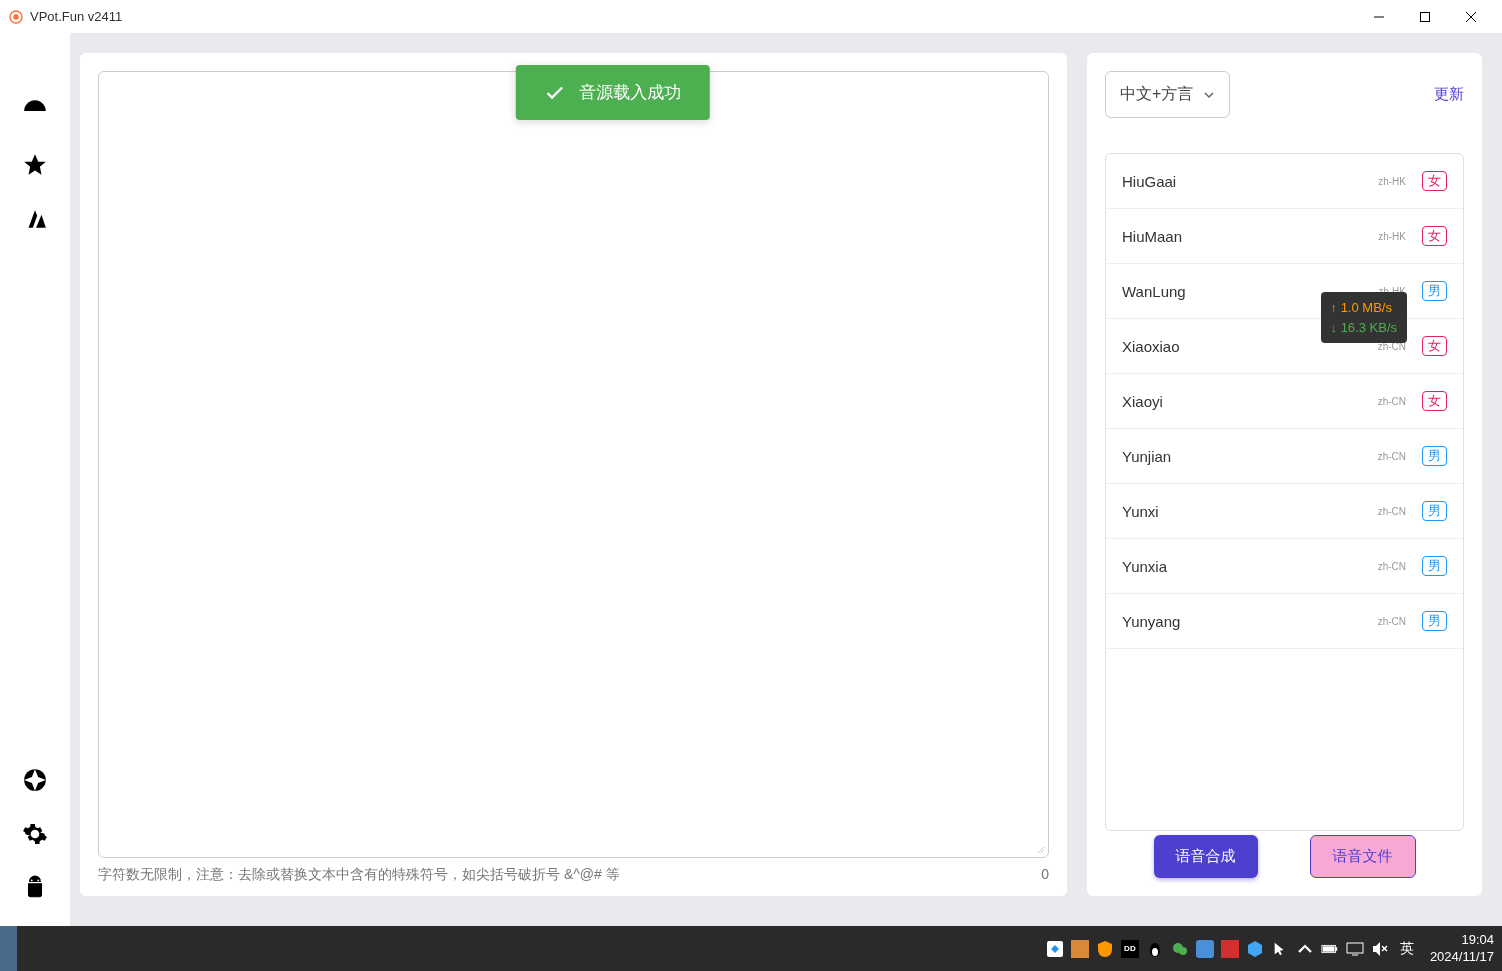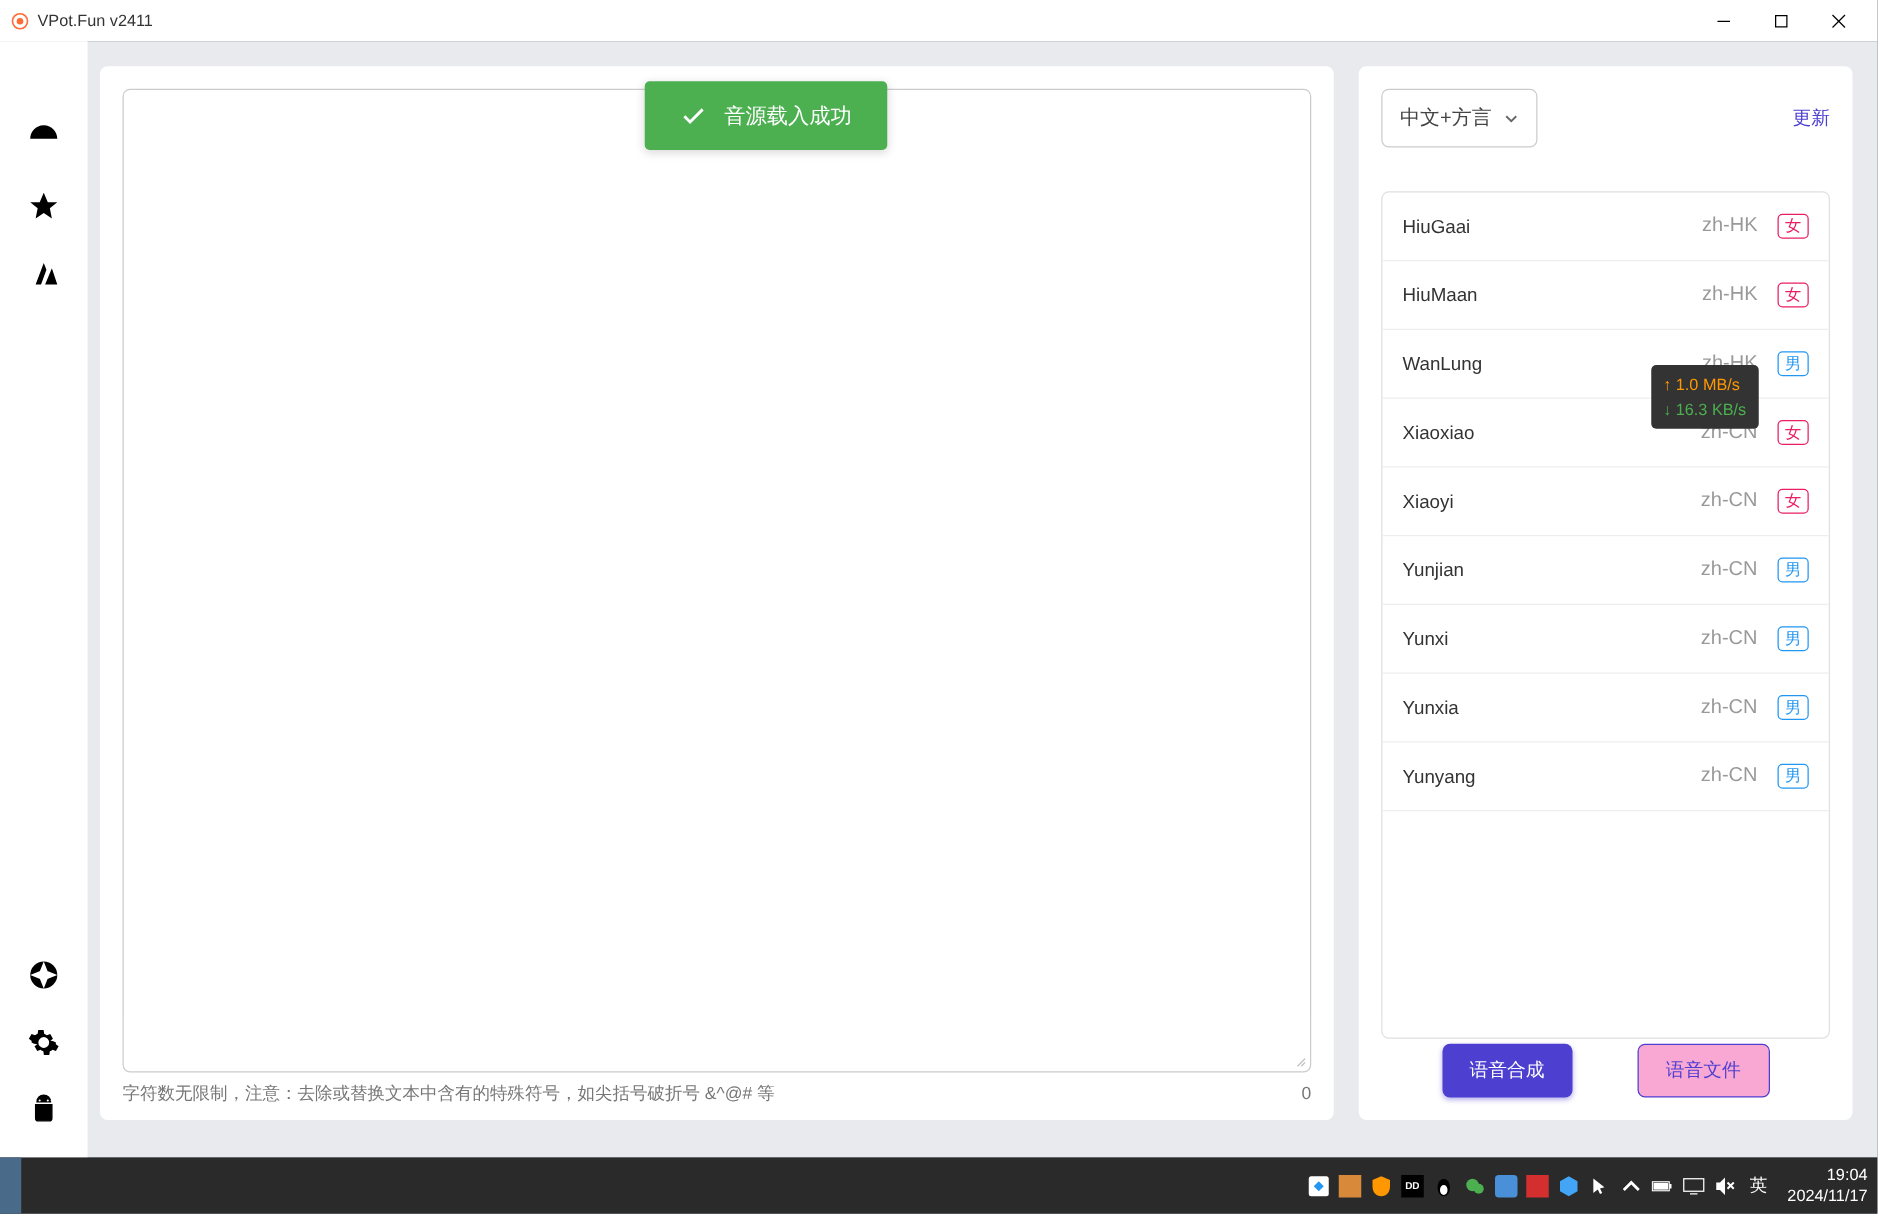--- a/index.html
+++ b/index.html
@@ -30,21 +30,21 @@
 .bottom-row { display: flex; justify-content: space-between; padding-top: 8px; font-size: 14px; color: #777; }
 .success-toast { position: absolute; top: 12px; left: 50%; transform: translateX(-30%); background: #4caf50; color: #fff; padding: 16px 28px; border-radius: 4px; display: flex; align-items: center; gap: 14px; font-size: 17px; box-shadow: 0 2px 8px rgba(0,0,0,0.15); z-index: 10; }
 .right-panel { width: 395px; background: #fff; border-radius: 6px; padding: 18px; display: flex; flex-direction: column; }
 .rp-header { display: flex; justify-content: space-between; align-items: center; margin-bottom: 35px; }
 .lang-select { border: 1px solid #ccc; border-radius: 6px; padding: 12px 14px; display: flex; align-items: center; gap: 10px; font-size: 16px; color: #444; cursor: pointer; }
 .update-link { color: #4d3fcf; font-size: 15px; cursor: pointer; }
 .voice-list { flex: 1; border: 1px solid #e0e0e0; border-radius: 6px; overflow-y: auto; }
 .voice-item { display: flex; align-items: center; justify-content: space-between; padding: 17px 16px; border-bottom: 1px solid #eee; cursor: pointer; }
 .voice-name { font-size: 15px; color: #333; }
 .voice-right { display: flex; align-items: center; gap: 16px; }
-.voice-locale { font-size: 16px; color: #999; margin-left: 39px; }
+.voice-locale { font-size: 10px; color: #999; margin-left: 39px; }
 .gender-badge { border: 1px solid; border-radius: 4px; padding: 0 5px; font-size: 13px; min-width: 22px; text-align: center; }
 .gender-f { color: #e91e63; border-color: #e91e63; }
 .gender-m { color: #2196f3; border-color: #2196f3; }
 .speed-row { display: flex; align-items: center; gap: 12px; padding: 20px 0 16px; font-size: 15px; color: #444; }
 .slider-track { flex: 1; height: 4px; background: #ccc; border-radius: 2px; position: relative; }
 .slider-fill { position: absolute; left: 0; top: 0; height: 4px; background: #4d3fcf; border-radius: 2px; width: 50%; }
 .slider-thumb { position: absolute; left: 50%; top: 50%; transform: translate(-50%, -50%); width: 16px; height: 16px; background: #4d3fcf; border-radius: 50%; }
 .action-row { display: flex; justify-content: center; gap: 52px; padding-top: 4px; }
 .btn-primary { background: #4d3fcf; color: #fff; border: none; border-radius: 6px; padding: 12px 22px; font-size: 15px; cursor: pointer; box-shadow: 0 2px 4px rgba(77,63,207,0.4); }
 .btn-outline { background: #f9a8d4; color: #4d3fcf; border: 1px solid #4d3fcf; border-radius: 6px; padding: 11px 22px; font-size: 15px; cursor: pointer; }

